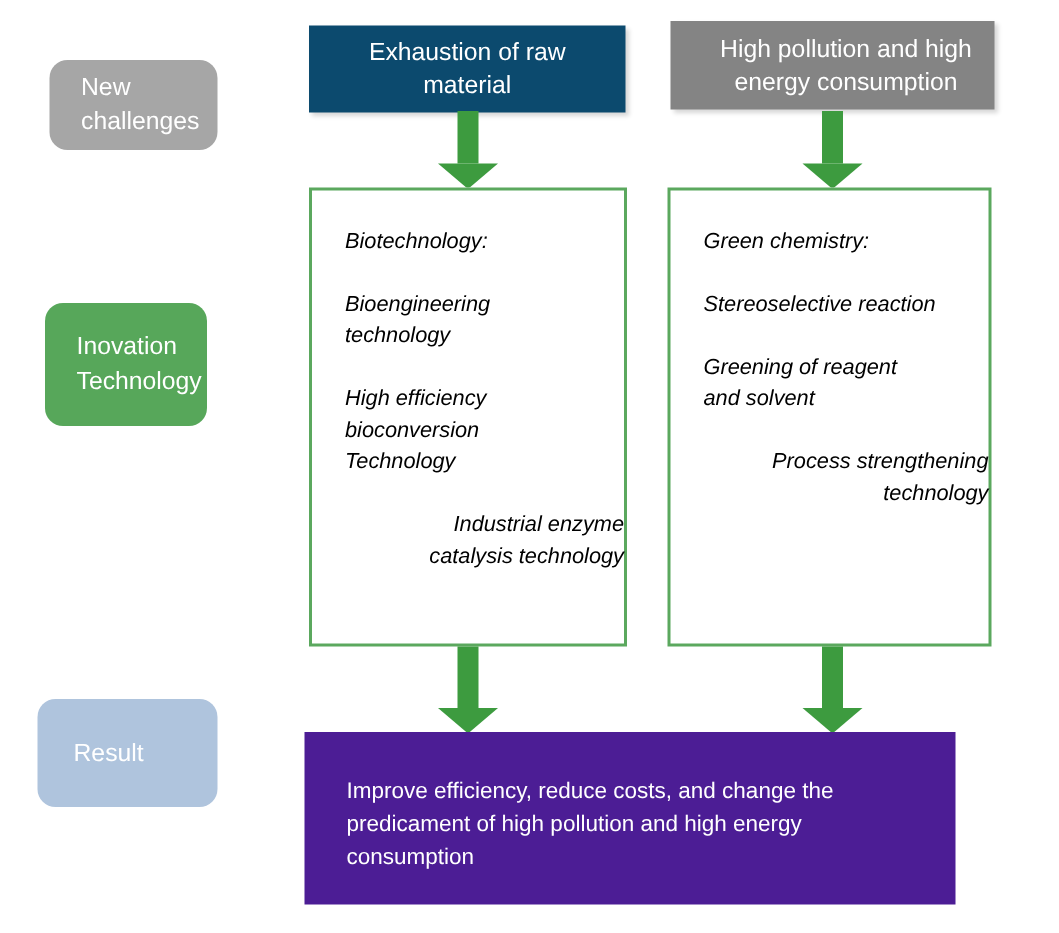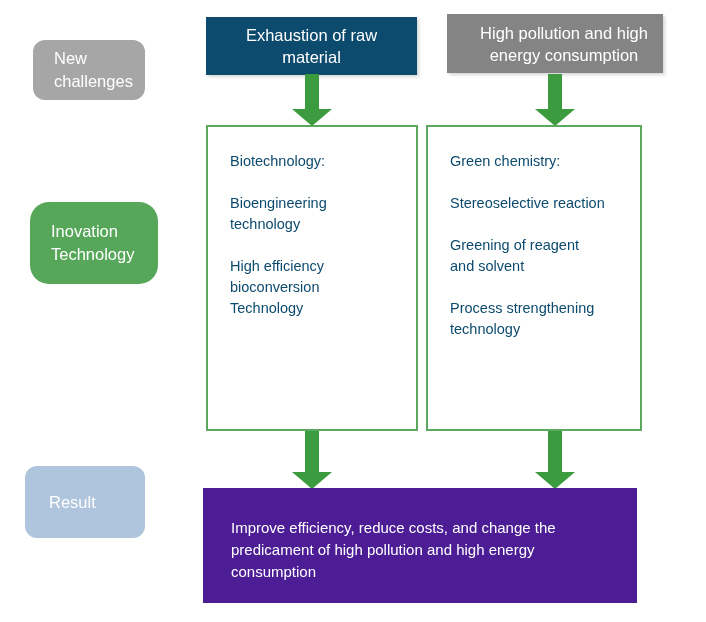--- a/index.html
+++ b/index.html
@@ -33,23 +33,22 @@
     white-space: pre-line;
   }
   .chip-new {
     left: 33px;  top: 16px;
     width: 112px; height: 60px;
     background: #a6a6a6;
     margin-top: 24px;
   }
   .chip-innov {
     left: 30px;  top: 202px;
-    width: 128px; height: 82px;
+    width: 108px; height: 82px;
     background: #57a75a;
-    border-radius: 19px;
   }
   .chip-result {
     left: 25px;  top: 466px;
     width: 120px; height: 72px;
     background: #afc4dd;
     padding-left: 24px;
   }
 
   
   .gray-box {
@@ -77,29 +76,30 @@
     background: #848484;
     padding-left: 28px;
   }
 
   
   .white-box {
     position: absolute;
     background: #ffffff;
     border: 2px solid #5ba85e;
     box-sizing: border-box;
-    color: #0c4a6e;
+    color: #000000;
     font-size: 14.5px;
     line-height: 21px;
     padding: 24px 0 0 22px;
+    font-style: italic;
   }
   .white-left  { left: 206px; top: 125px; width: 212px; height: 306px; }
-  .white-right { left: 426px; top: 125px; width: 216px; height: 306px; }
+  .white-right { left: 445px; top: 125px; width: 216px; height: 306px; }
   .white-box .para { margin: 0 0 21px 0; white-space: pre-line; }
-  .white-box .para:last-child { margin-bottom: 0; }
+  .white-box .para:last-child { margin-bottom: 0; text-align: right; }
 
   
   .arrow {
     position: absolute;
     width: 40px;
   }
   .arrow .shaft {
     position: absolute;
     left: 13px;
     top: 0;
@@ -172,20 +172,22 @@
     <div class="head"></div>
   </div>
 
   <div class="white-box white-left">
     <p class="para">Biotechnology:</p>
     <p class="para">Bioengineering
 technology</p>
     <p class="para">High efficiency
 bioconversion
 Technology</p>
+    <p class="para">Industrial enzyme
+catalysis technology</p>
   </div>
   <div class="white-box white-right">
     <p class="para">Green chemistry:</p>
     <p class="para">Stereoselective reaction</p>
     <p class="para">Greening of reagent
 and solvent</p>
     <p class="para">Process strengthening
 technology</p>
   </div>
 

